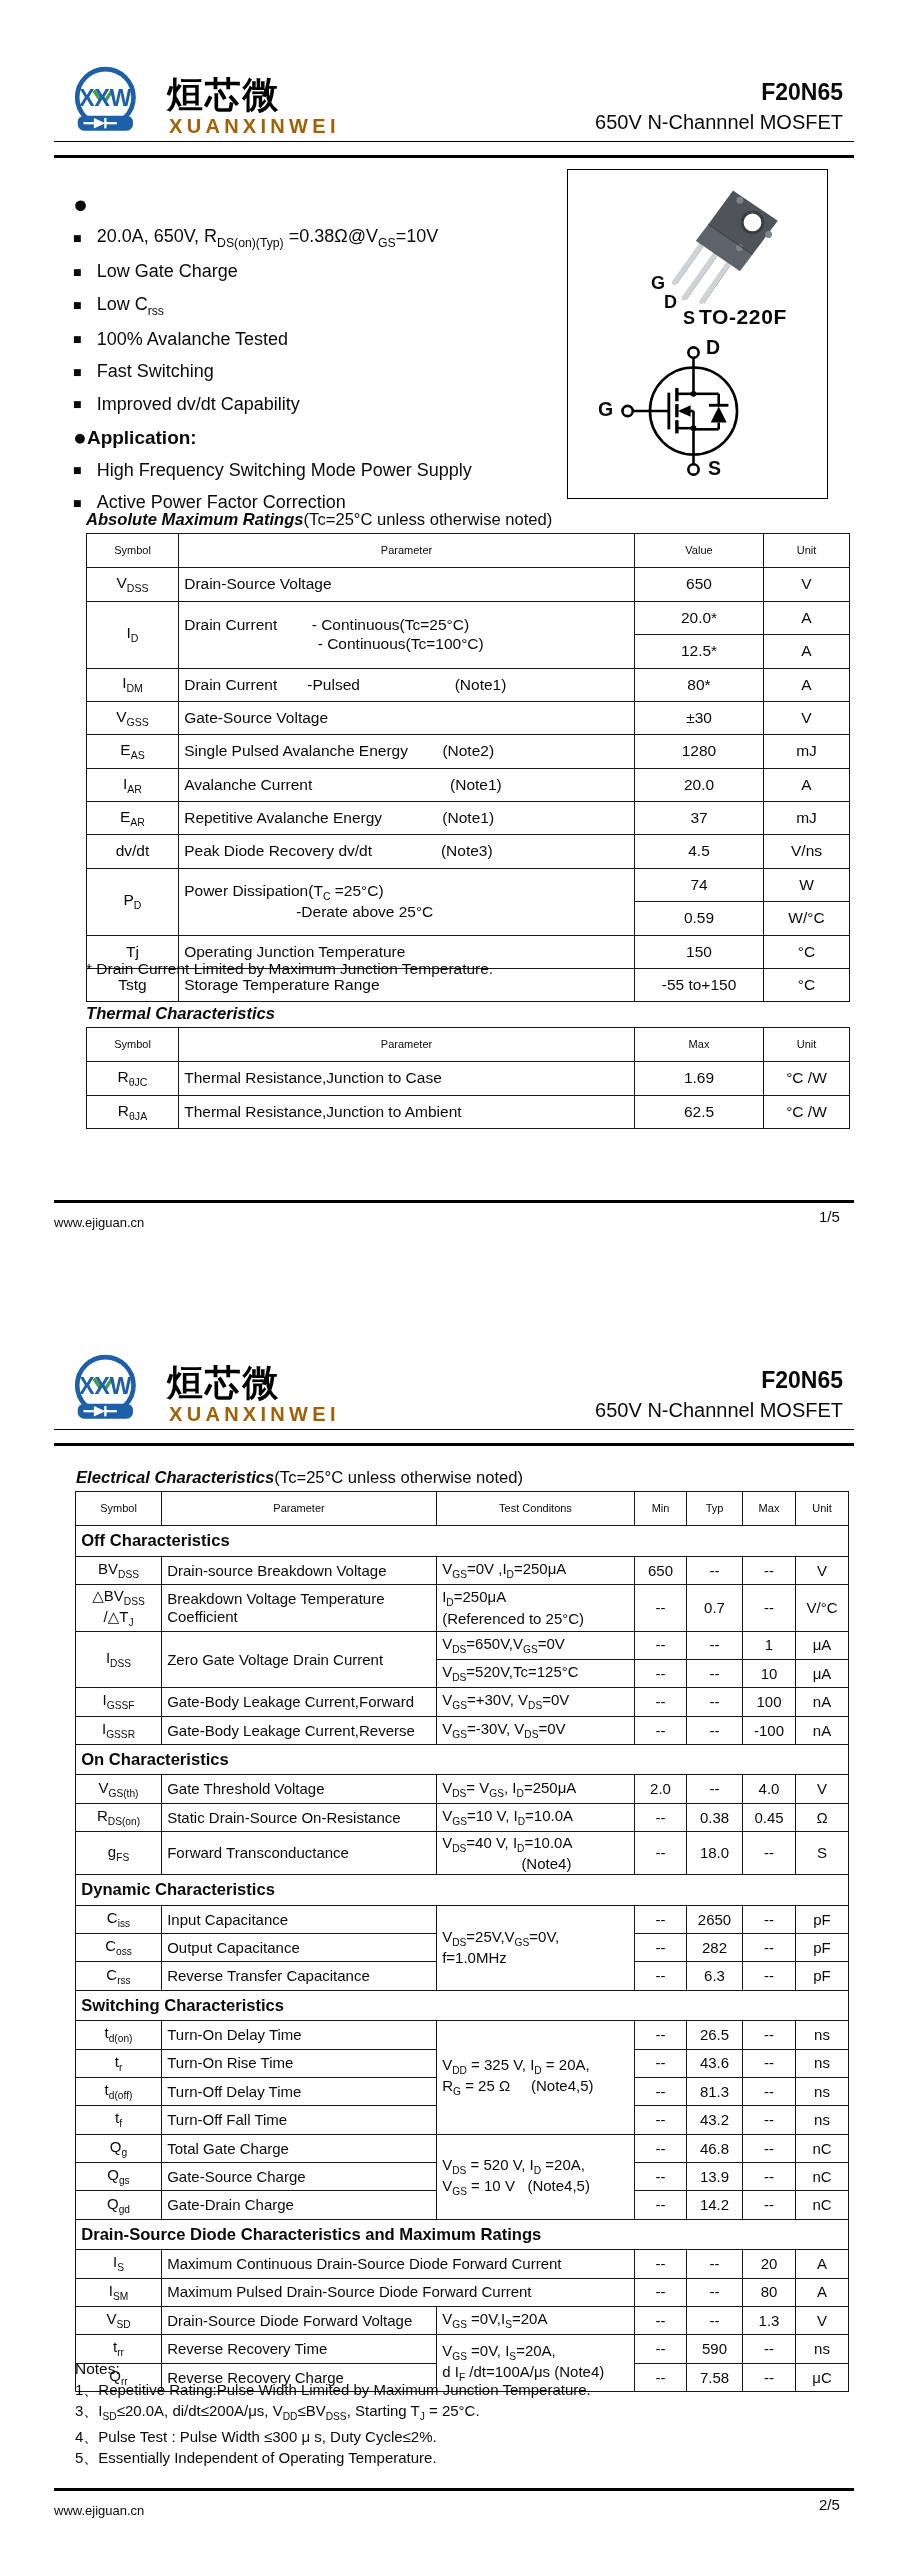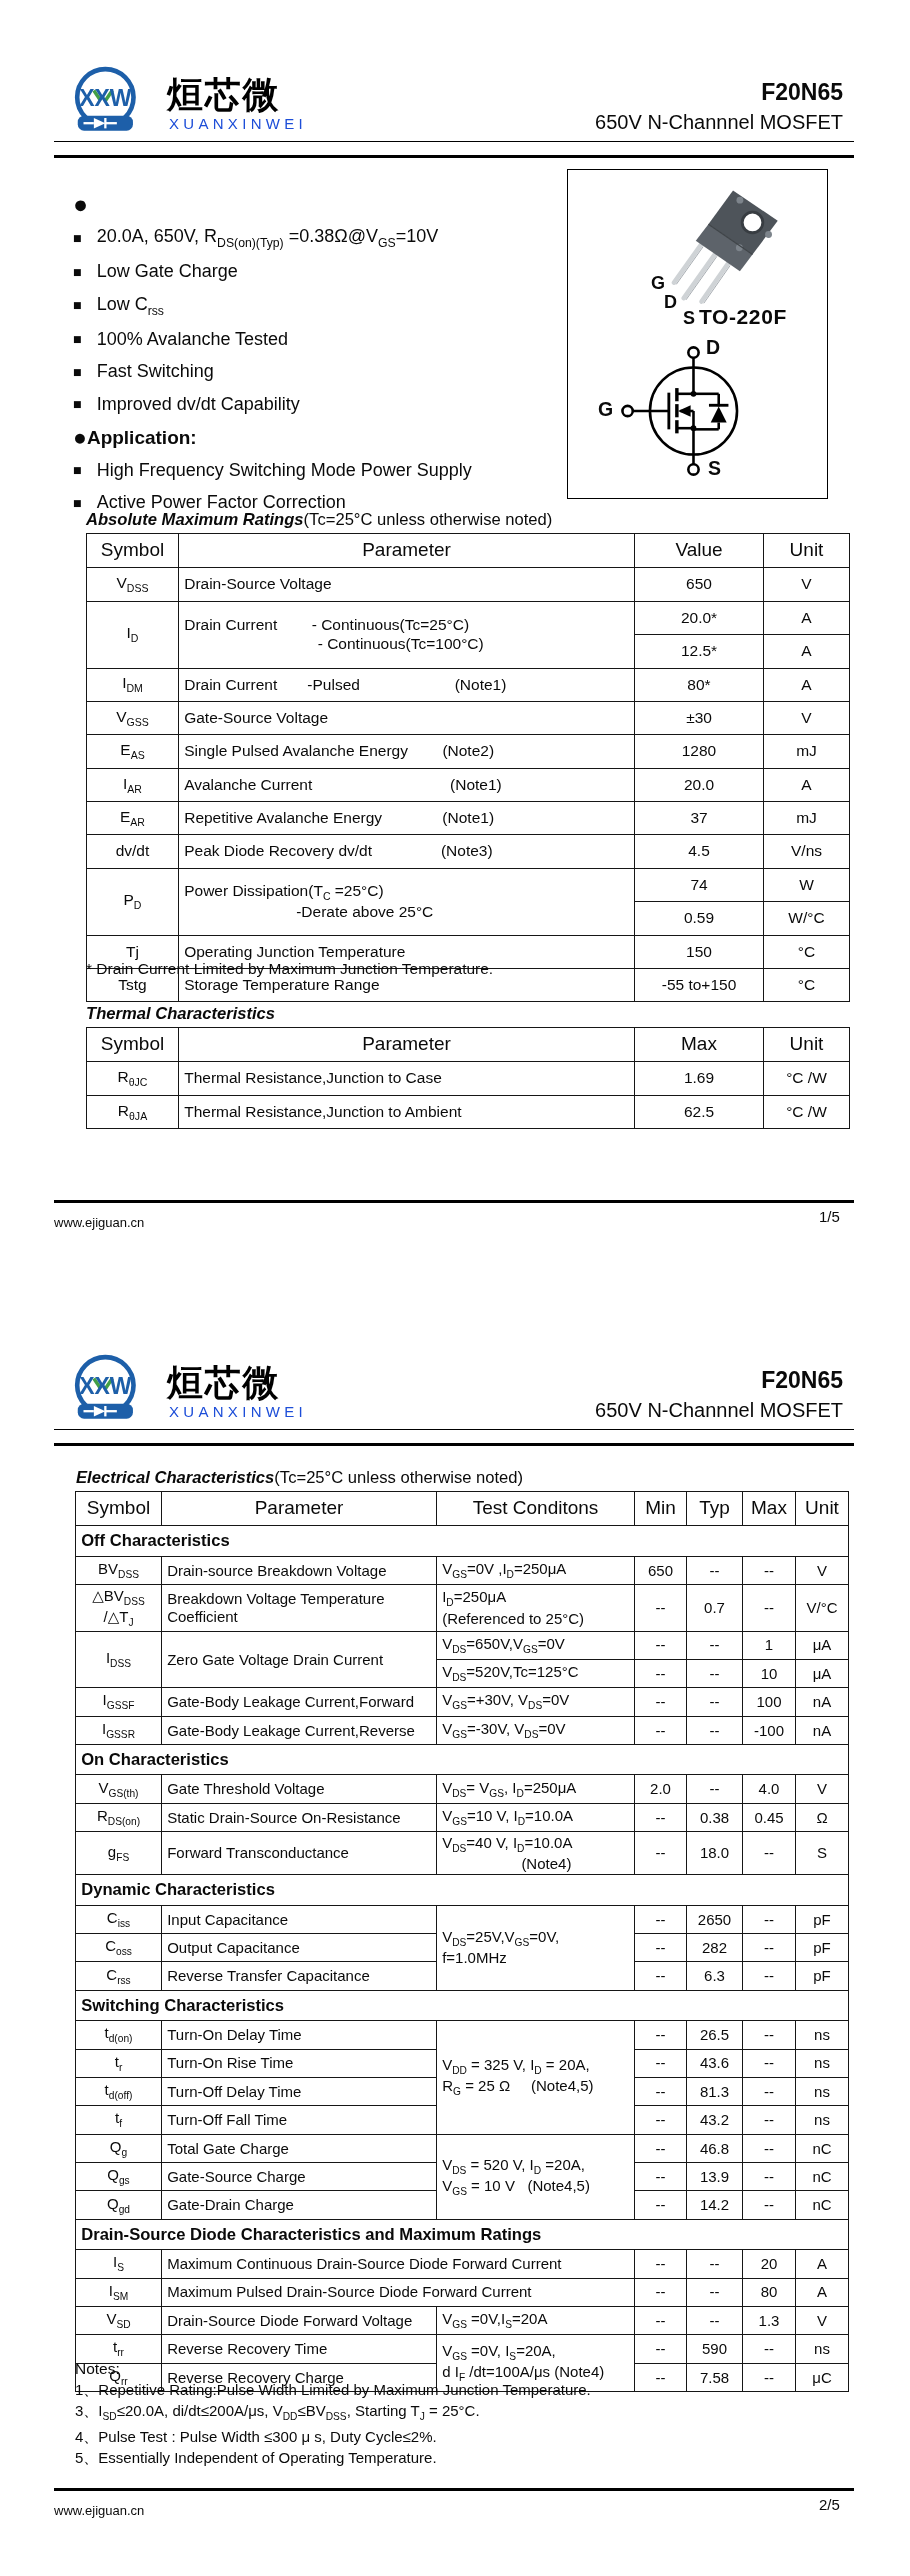--- a/index.html
+++ b/index.html
@@ -1,40 +1,40 @@
 <!DOCTYPE html>
 <html style="font-size:9.2px"><head>
 <meta charset="utf-8">
 <style>
   html,body{margin:0;padding:0;background:#fff;}
   .sheet{position:relative;width:910px;height:2576px;background:#fff;overflow:hidden;
          font-family:"Liberation Sans",sans-serif;color:#0a0a0a;}
   .abs{position:absolute;}
   .rule{position:absolute;background:#000;}
   .brand-cn{font-size:36px;font-weight:800;letter-spacing:1.7px;color:#000;}
-  .brand-en{font-size:15px;letter-spacing:4.3px;font-weight:400;color:#1d4ed8;}
+  .brand-en{font-size:20px;letter-spacing:4.3px;font-weight:700;color:#a16207;}
   .title-blk{width:327px;text-align:right;}
   .part{font-size:23px;font-weight:bold;}
   .subtitle{font-size:20px;margin-top:4.6px;}
   .feat{display:flex;align-items:center;margin-bottom:11.5px;font-size:18px;}
   .feat .sq{font-size:14.3px;margin-right:15px;line-height:1;}
   .dot-intro{font-size:25px;line-height:1;margin-bottom:9.2px;}
   .app-line{display:flex;align-items:center;margin-bottom:10.3px;}
   .app-dot{font-size:23px;line-height:1;}
   .app-label{font-size:19px;font-weight:bold;}
   .pkg-box{border:1.7px solid #000;background:#fff;}
   .pin-label{position:absolute;font-weight:bold;font-size:18px;}
   .sym-label{position:absolute;font-weight:bold;font-size:19.5px;}
   .to220{position:absolute;font-weight:bold;font-size:21px;letter-spacing:0.6px;}
   .h2{font-size:16.6px;}
   .b{font-weight:bold;font-style:italic;}
   table.ds{border-collapse:collapse;table-layout:fixed;border:1.7px solid #000;}
   .ds td{border:1.4px solid #161616;font-size:15.5px;text-align:center;vertical-align:middle;
          padding:1.7px 5.2px;white-space:pre-wrap;line-height:1.18;}
-  .ds td.h{font-size:19px;height:30px;margin-top:48px;}
+  .ds td.h{font-size:11px;height:30px;margin-top:48px;}
   .t1 td{height:29px;}
   .t2 td{height:24px;font-size:15px;}
   .ds td.p,.ds td.tc{text-align:left;}
   .ds td.sec{text-align:left;font-weight:bold;font-size:16.6px;height:26px;}
   sub{font-size:0.68em;}
   .footnote{font-size:15.5px;}
   .notes-label{font-size:15.5px;line-height:22px;}
   .note-line{font-size:15px;line-height:20.6px;}
   .footer-url{font-size:13px;text-align:left;width:800px;margin-top:7px;}
   .footer-page{font-size:15px;text-align:center;}

